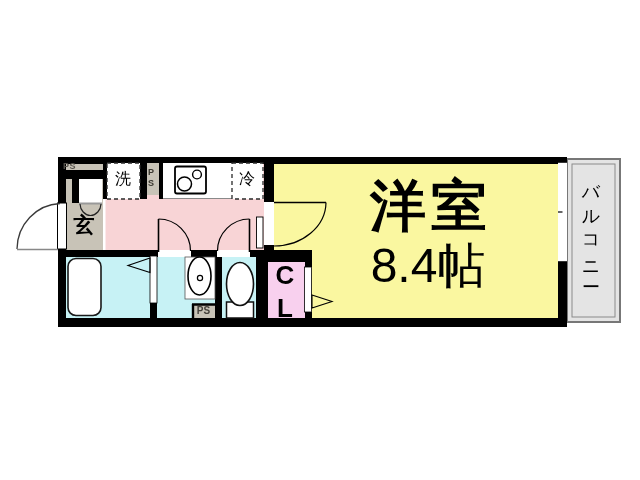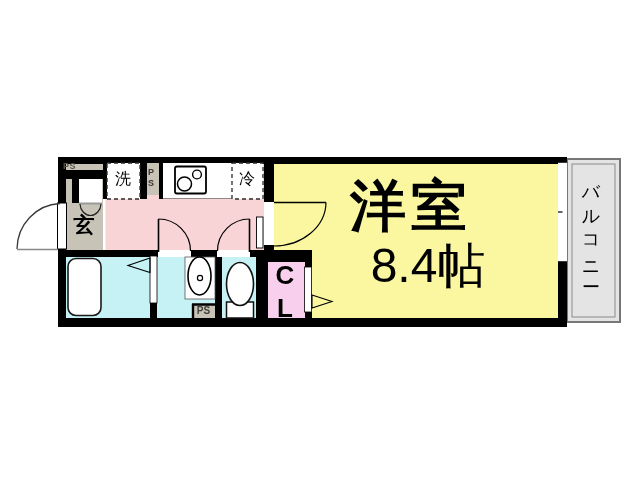--- a/index.html
+++ b/index.html
@@ -16,21 +16,21 @@
   .f-cyan{fill:var(--c-wet-cyan,#c7f2f5);}
   .f-clpink{fill:var(--c-closet-pink,#f8d0ee);}
   .f-gray{fill:var(--c-entrance-gray,#c8c3b7);}
   .f-balc{fill:var(--c-balcony-gray,#e4e4e4);}
 
   #lbl-ps-topleft{left:63px;top:162px;font-size:9px;font-weight:700;color:#55514a;letter-spacing:.5px;}
   #lbl-wash{left:106px;top:171px;width:34px;text-align:center;font-size:16px;font-weight:500;}
   #lbl-ps-kitchen{left:146px;top:167px;font-size:9px;font-weight:700;color:#3a372f;writing-mode:vertical-rl;text-orientation:upright;letter-spacing:1px;}
   #lbl-fridge{left:230px;top:171px;width:34px;text-align:center;font-size:16px;font-weight:500;}
   #lbl-genkan{left:64px;top:214px;width:40px;text-align:center;font-size:21px;font-weight:600;}
-  #lbl-room-name{left:320px;top:178px;width:182px;text-align:center;font-size:56px;font-weight:700;letter-spacing:5px;}
+  #lbl-room-name{left:340px;top:178px;width:182px;text-align:center;font-size:56px;font-weight:700;letter-spacing:5px;}
   #lbl-room-size{left:330px;top:242px;width:196px;text-align:center;font-size:48px;font-weight:400;}
   #lbl-cl{left:272px;top:260px;font-size:26px;font-weight:700;writing-mode:vertical-rl;text-orientation:upright;letter-spacing:3px;}
   #lbl-ps-lav{left:192px;top:306px;width:23px;text-align:center;font-size:10px;font-weight:700;color:#44403a;}
   #lbl-balcony{left:582px;top:171px;font-size:18px;font-weight:500;writing-mode:vertical-rl;letter-spacing:6px;}
 </style>
 </head>
 <body>
 
 <div class="stage">
   <svg width="640" height="480" viewBox="0 0 640 480">

